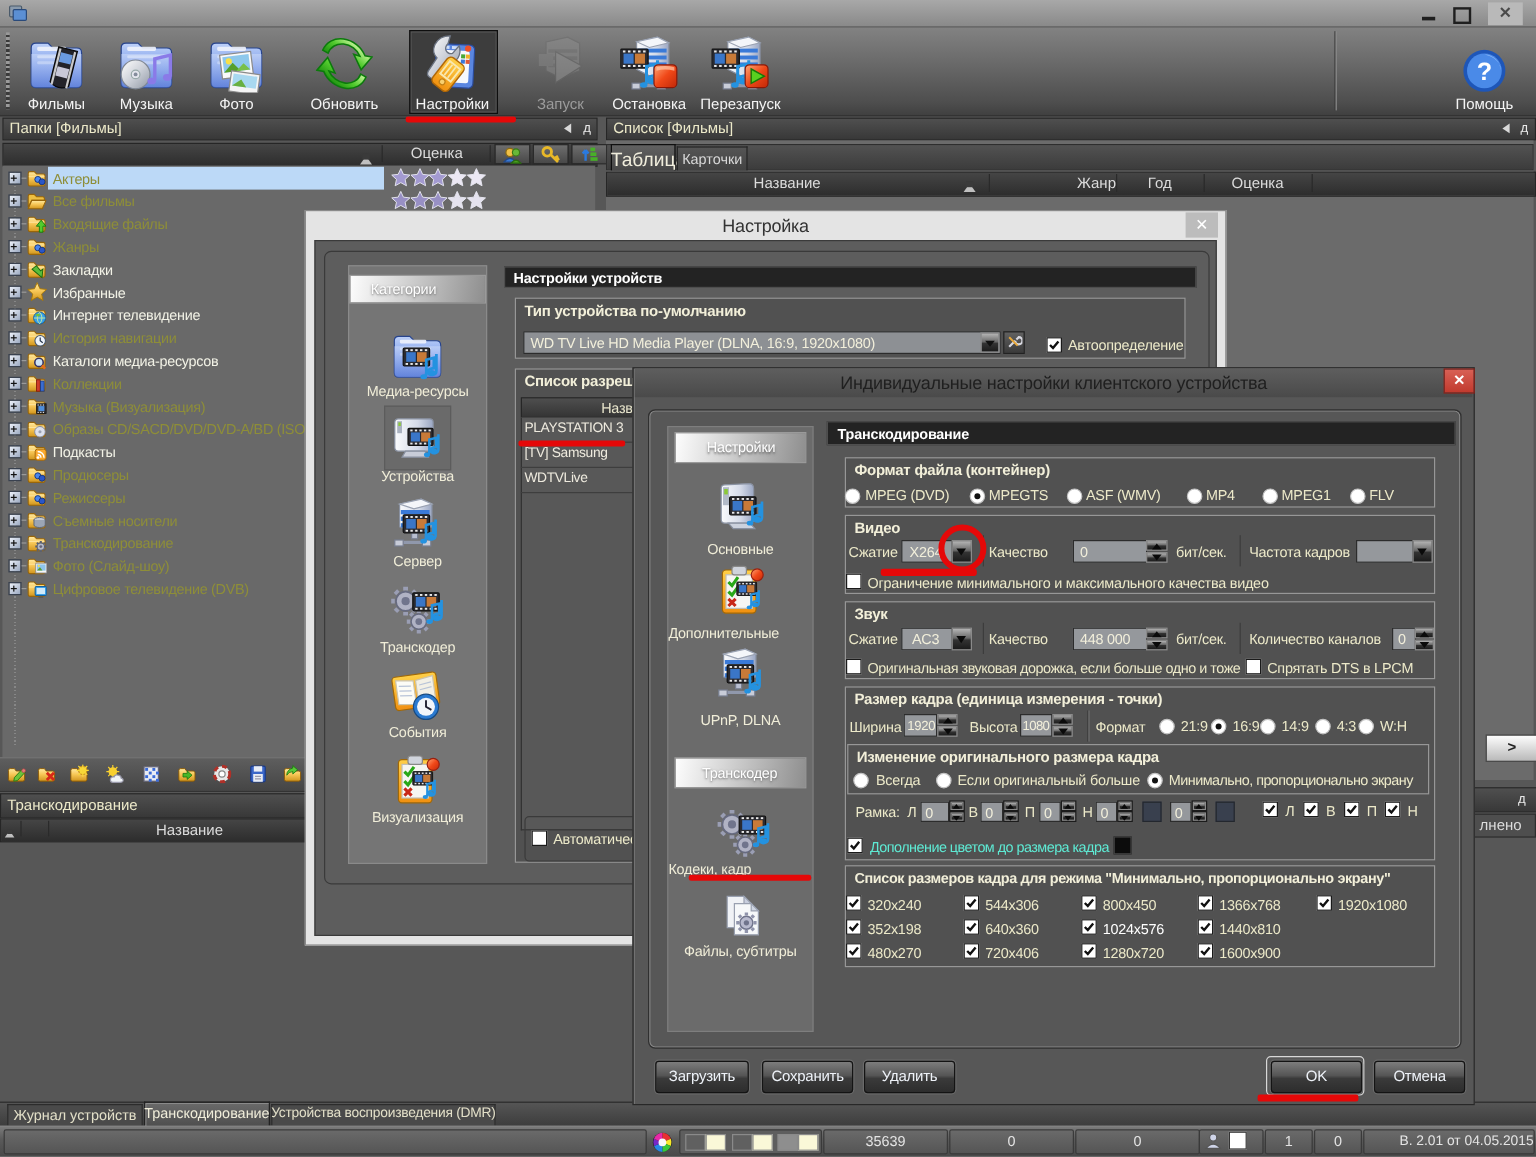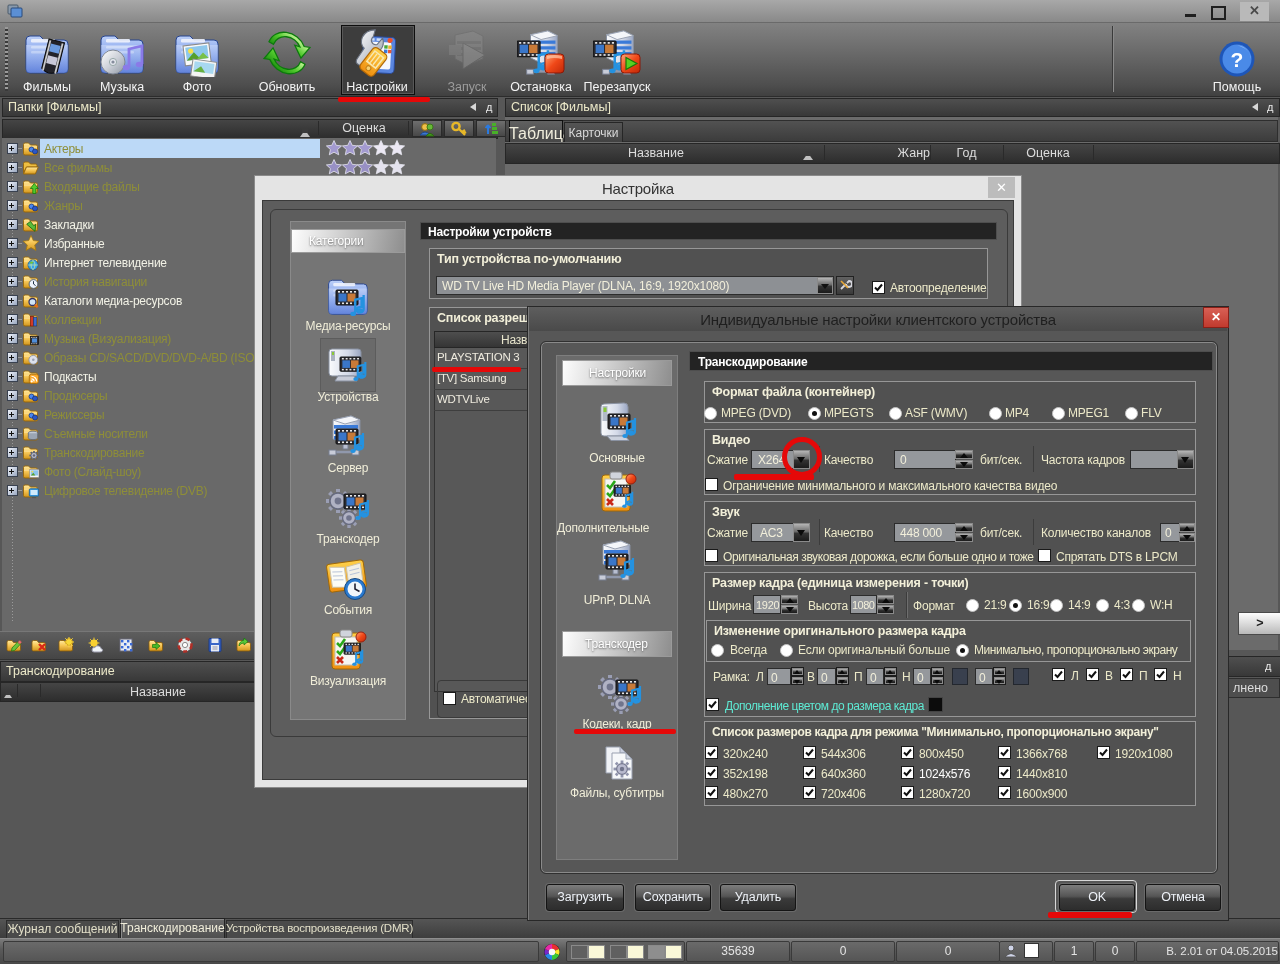--- a/index.html
+++ b/index.html
@@ -723,21 +723,21 @@
 <div class="a" style="left:17px;top:684px;width:1px;height:13px;background:#2a2a2a"></div>
 <div class="a" style="left:40px;top:684px;width:1px;height:13px;background:#2a2a2a"></div>
 <div class="a tt" style="left:130px;top:685px;color:#dcdcdc">Название</div>
 <div class="a" style="left:1238px;top:612px;width:42px;height:21px;background:linear-gradient(#fdfdfd,#b9b9b9);border:1px solid #4a4a4a;color:#222;font-weight:bold;text-align:center;line-height:20px">&gt;</div>
 <div class="a bar" style="left:1228px;top:656px;width:52px;height:19px"></div>
 <div class="a tt" style="left:1265px;top:660px;color:#e8e8e8;font-size:11px">д</div>
 <div class="a" style="left:1228px;top:678px;width:52px;height:20px;background:#4e4e4e;border:1px solid #2e2e2e;box-sizing:border-box"></div>
 <div class="a tt" style="left:1233px;top:681px;color:#dcdcdc">лнено</div>
 <div class="a" style="left:0;top:918px;width:1280px;height:20px;background:linear-gradient(#555,#3c3c3c);border-top:1px solid #2a2a2a"></div>
 <div class="a" style="left:6px;top:920px;width:113px;height:18px;background:#4a4a4a;border:1px solid #2c2c2c;border-bottom:none;box-sizing:border-box"></div>
-<div class="a tt" style="left:6px;top:922px;width:113px;text-align:center;color:#e2dfc8;font-size:12px">Журнал сообщений</div>
+<div class="a tt" style="left:6px;top:922px;width:113px;text-align:center;color:#e2dfc8;font-size:12px">Журнал устройств</div>
 <div class="a" style="left:120px;top:918px;width:105px;height:20px;background:linear-gradient(#6a6a6a,#4f4f4f);border:1px solid #222;border-bottom:none;box-sizing:border-box;box-shadow:inset 1px 1px 0 #8a8a8a"></div>
 <div class="a tt" style="left:120px;top:921px;width:105px;text-align:center;color:#f0edda;font-size:12px">Транскодирование</div>
 <div class="a" style="left:226px;top:920px;width:187px;height:18px;background:#4a4a4a;border:1px solid #2c2c2c;border-bottom:none;box-sizing:border-box"></div>
 <div class="a tt" style="left:226px;top:922px;width:187px;text-align:center;color:#e2dfc8;font-size:11.5px;letter-spacing:-0.2px">Устройства воспроизведения (DMR)</div>
 <div class="a" style="left:0;top:938px;width:1280px;height:26px;background:linear-gradient(#7b7b7b,#5a5a5a 40%,#474747);border-top:1px solid #8e8e8e"></div>
 <div class="a" style="left:3px;top:941px;width:534px;height:19px;background:linear-gradient(#6a6a6a,#555);border:1px solid #3a3a3a;border-radius:2px"></div>
 <svg class="a" width="18" height="18" style="left:543px;top:943px" viewBox="0 0 18 18">
       <circle cx="9" cy="9" r="8" fill="#222"></circle>
       <path d="M9 1 A8 8 0 0 1 16 6 L9 9Z" fill="#e83030"></path>
       <path d="M16 6 A8 8 0 0 1 16 12 L9 9Z" fill="#f8e82a"></path>
@@ -846,21 +846,21 @@
       </svg>
       <div class="a tt" style="left:557px;top:521px;width:120px;text-align:left;color:#f0edd8">Дополнительные</div>
       <svg class="a" width="48" height="48" style="left:594px;top:539px" viewBox="0 0 48 48">
         <use href="#d48srv"></use>
       </svg>
       <div class="a tt" style="left:557px;top:593px;width:120px;text-align:center;color:#f0edd8">UPnP, DLNA</div>
       <div class="a cap tt" style="left:562px;top:631px;width:110px;height:26px;box-sizing:border-box;padding:5px 0 0 22px">Транскодер</div>
       <svg class="a" width="48" height="48" style="left:596px;top:671px" viewBox="0 0 48 48">
         <use href="#d48gear"></use>
       </svg>
-      <div class="a tt" style="left:557px;top:717px;width:120px;text-align:center;color:#f0edd8">Кодеки, кадр</div>
+      <div class="a tt" style="left:557px;top:717px;width:120px;text-align:left;color:#f0edd8">Кодеки, кадр</div>
       <svg class="a" width="48" height="48" style="left:596px;top:739px" viewBox="0 0 48 48">
         <use href="#d48files"></use>
       </svg>
       <div class="a tt" style="left:557px;top:786px;width:120px;text-align:center;color:#f0edd8">Файлы, субтитры</div>
       <div class="a dlghdr tt" style="left:689px;top:351px;width:524px;height:20px;box-sizing:border-box;padding:3px 0 0 8px">Транскодирование</div>
       <div class="a grp" style="left:704px;top:381px;width:492px;height:42px;box-sizing:border-box"></div>
       <div class="a tt grph" style="left:712px;top:385px">Формат файла (контейнер)</div>
       <div class="a rad" style="left:704px;top:407px"></div>
       <div class="a tt" style="left:721px;top:406px;color:#ece9c9">MPEG (DVD)</div>
       <div class="a rad on" style="left:808px;top:407px"></div>

